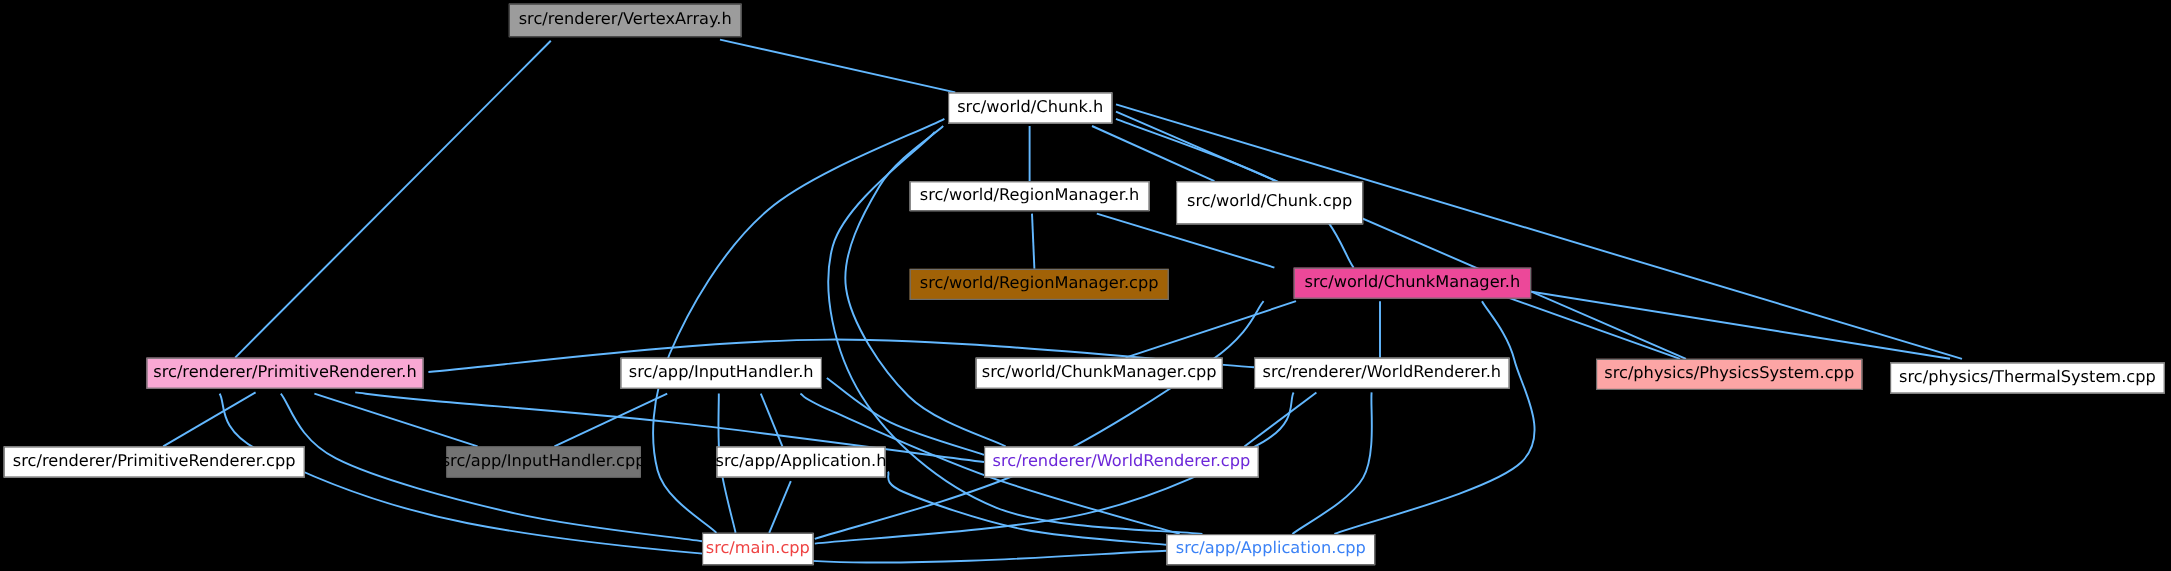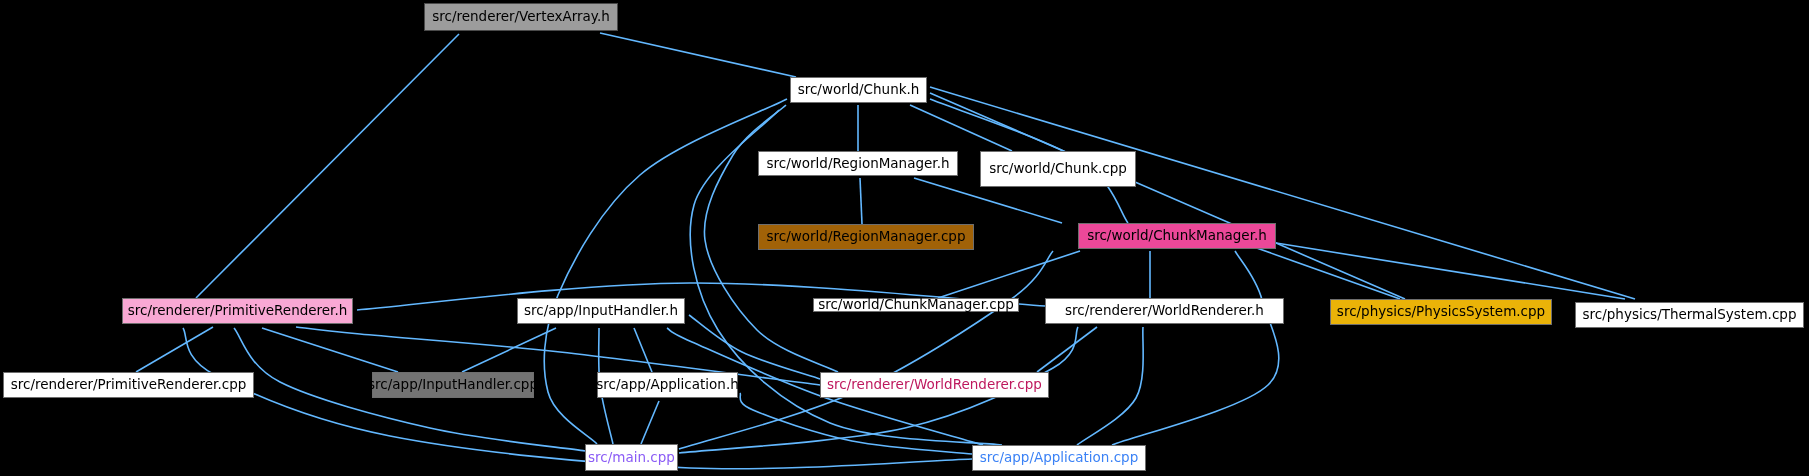--- a/index.html
+++ b/index.html
@@ -88,24 +88,24 @@
   </svg>
   <div id="node-layer">
       <div class="gnode" style="left: 424px; top: 3px; width: 194px; height: 28px; background: rgb(156, 156, 156); border: 1.5px solid rgb(74, 74, 74); color: rgb(0, 0, 0);">src/renderer/VertexArray.h</div>
       <div class="gnode" style="left: 790px; top: 77px; width: 137px; height: 26px; background: rgb(255, 255, 255); border: 1.5px solid rgb(110, 110, 110); color: rgb(0, 0, 0);">src/world/Chunk.h</div>
       <div class="gnode" style="left: 758px; top: 151px; width: 200px; height: 25px; background: rgb(255, 255, 255); border: 1.5px solid rgb(110, 110, 110); color: rgb(0, 0, 0);">src/world/RegionManager.h</div>
       <div class="gnode" style="left: 980px; top: 151px; width: 156px; height: 36px; background: rgb(255, 255, 255); border: 1.5px solid rgb(110, 110, 110); color: rgb(0, 0, 0);">src/world/Chunk.cpp</div>
       <div class="gnode" style="left: 758px; top: 224px; width: 216px; height: 26px; background: #a16207; border: 1.5px solid rgb(110, 110, 110); color: rgb(0, 0, 0);">src/world/RegionManager.cpp</div>
       <div class="gnode" style="left: 1050px; top: 223px; width: 198px; height: 26px; background: #ec4899; border: 1.5px solid rgb(110, 110, 110); color: rgb(0, 0, 0); margin-left: 28px;">src/world/ChunkManager.h</div>
       <div class="gnode" style="left: 122px; top: 298px; width: 231px; height: 26px; background: #f9a8d4; border: 1.5px solid rgb(110, 110, 110); color: rgb(0, 0, 0);">src/renderer/PrimitiveRenderer.h</div>
       <div class="gnode" style="left: 517px; top: 298px; width: 168px; height: 26px; background: rgb(255, 255, 255); border: 1.5px solid rgb(110, 110, 110); color: rgb(0, 0, 0);">src/app/InputHandler.h</div>
-      <div class="gnode" style="left: 813px; top: 298px; width: 206px; height: 14px; background: rgb(255, 255, 255); border: 1.5px solid rgb(110, 110, 110); color: rgb(0, 0, 0);">src/world/ChunkManager.cpp</div>
-      <div class="gnode" style="left: 1045px; top: 298px; width: 239px; height: 26px; background: rgb(255, 255, 255); border: 1.5px solid rgb(110, 110, 110); color: rgb(0, 0, 0);">src/renderer/WorldRenderer.h</div>
-      <div class="gnode" style="left: 1330px; top: 299px; width: 222px; height: 26px; background: #eab308; border: 1.5px solid rgb(110, 110, 110); color: rgb(0, 0, 0);">src/physics/PhysicsSystem.cpp</div>
+      <div class="gnode" style="left: 813px; top: 298px; width: 206px; height: 26px; background: rgb(255, 255, 255); border: 1.5px solid rgb(110, 110, 110); color: rgb(0, 0, 0);">src/world/ChunkManager.cpp</div>
+      <div class="gnode" style="left: 1045px; top: 298px; width: 213px; height: 26px; background: rgb(255, 255, 255); border: 1.5px solid rgb(110, 110, 110); color: rgb(0, 0, 0);">src/renderer/WorldRenderer.h</div>
+      <div class="gnode" style="left: 1330px; top: 299px; width: 222px; height: 26px; background: #fca5a5; border: 1.5px solid rgb(110, 110, 110); color: rgb(0, 0, 0);">src/physics/PhysicsSystem.cpp</div>
       <div class="gnode" style="left: 1575px; top: 302px; width: 229px; height: 26px; background: rgb(255, 255, 255); border: 1.5px solid rgb(110, 110, 110); color: rgb(0, 0, 0);">src/physics/ThermalSystem.cpp</div>
       <div class="gnode" style="left: 3px; top: 372px; width: 251px; height: 26px; background: rgb(255, 255, 255); border: 1.5px solid rgb(110, 110, 110); color: rgb(0, 0, 0);">src/renderer/PrimitiveRenderer.cpp</div>
       <div class="gnode" style="left: 372px; top: 372px; width: 162px; height: 26px; background: #737373; border: 1.5px solid rgb(110, 110, 110); color: rgb(0, 0, 0);">src/app/InputHandler.cpp</div>
       <div class="gnode" style="left: 597px; top: 372px; width: 141px; height: 26px; background: rgb(255, 255, 255); border: 1.5px solid rgb(110, 110, 110); color: rgb(0, 0, 0); text-align: center;">src/app/Application.h</div>
-      <div class="gnode" style="left: 820px; top: 372px; width: 229px; height: 26px; background: rgb(255, 255, 255); border: 1.5px solid rgb(110, 110, 110); color: #be185d;">src/renderer/WorldRenderer.cpp</div>
-      <div class="gnode" style="left: 585px; top: 444px; width: 93px; height: 27px; background: rgb(255, 255, 255); border: 1.5px solid rgb(110, 110, 110); color: #8b5cf6;">src/main.cpp</div>
+      <div class="gnode" style="left: 820px; top: 372px; width: 229px; height: 26px; background: rgb(255, 255, 255); border: 1.5px solid rgb(110, 110, 110); color: #6d28d9;">src/renderer/WorldRenderer.cpp</div>
+      <div class="gnode" style="left: 585px; top: 444px; width: 93px; height: 27px; background: rgb(255, 255, 255); border: 1.5px solid rgb(110, 110, 110); color: #ef4444;">src/main.cpp</div>
       <div class="gnode" style="left: 972px; top: 445px; width: 174px; height: 26px; background: rgb(255, 255, 255); border: 1.5px solid rgb(110, 110, 110); color: #3b82f6;">src/app/Application.cpp</div>
     </div>
 </div>
 
 </body></html>

